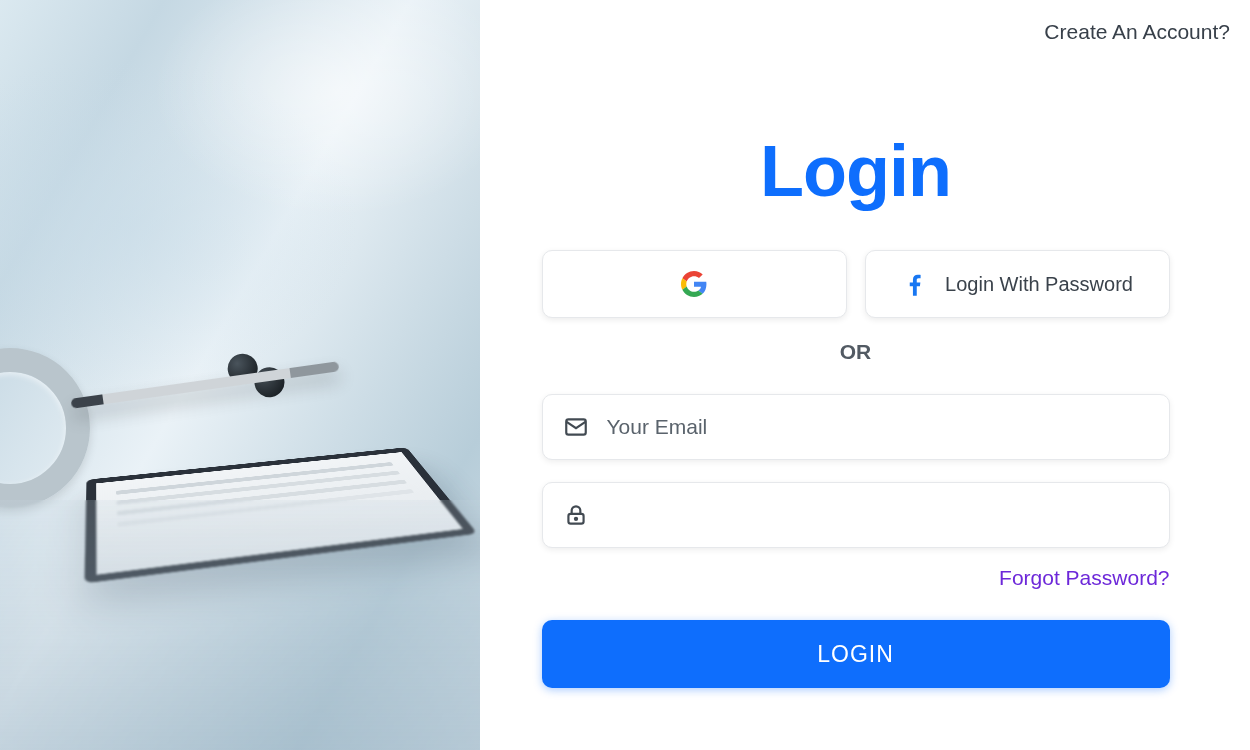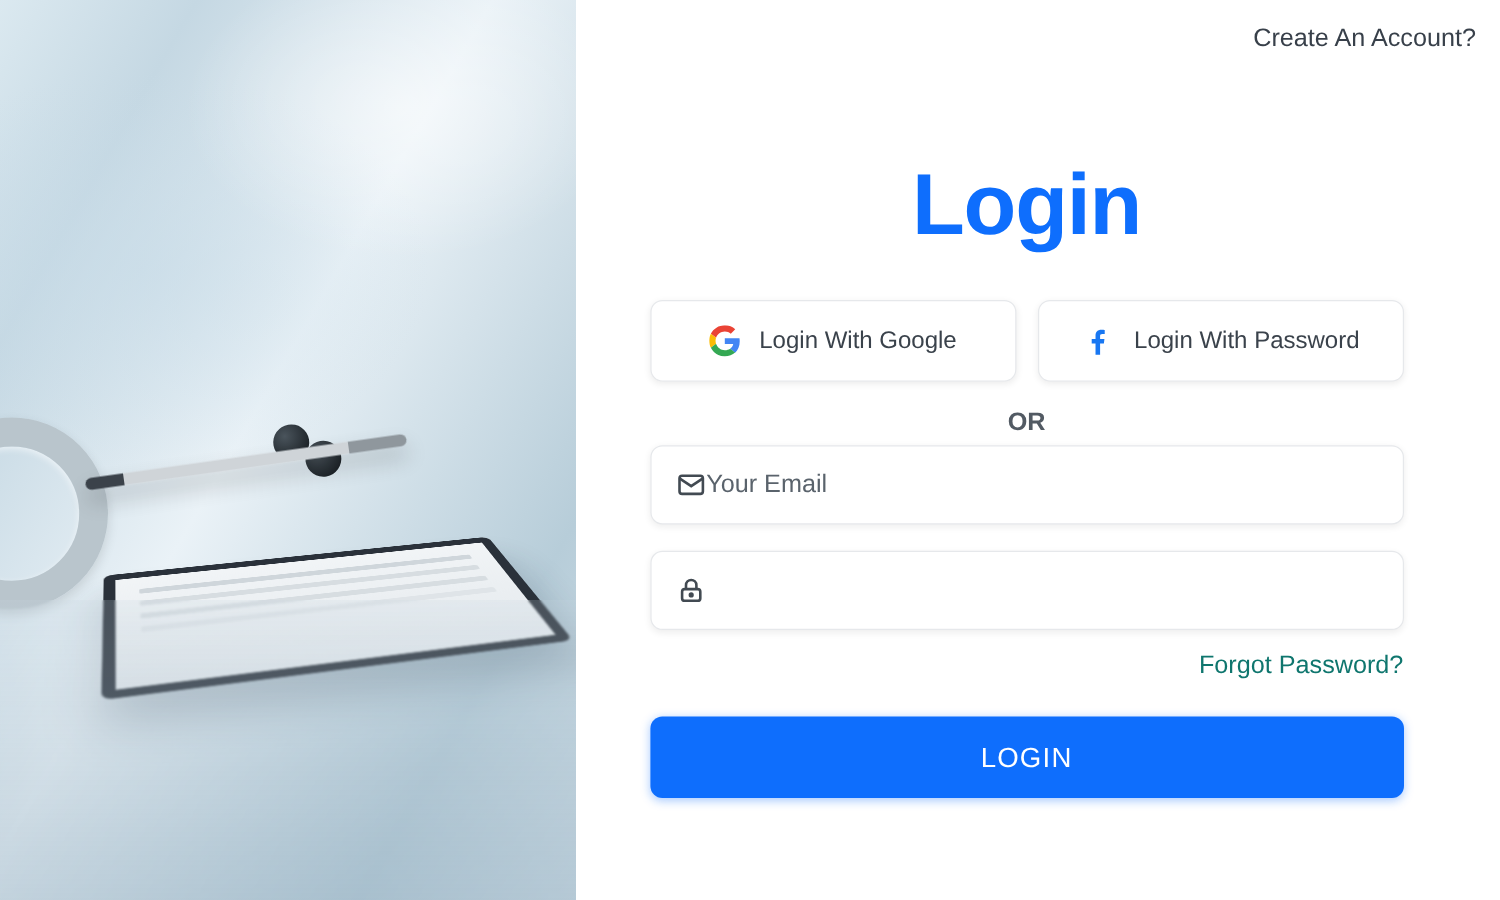--- a/index.html
+++ b/index.html
@@ -94,40 +94,40 @@
   border-radius: 10px;
   font-size: 20px;
   color: #3a424b;
   box-shadow: 0 2px 6px rgba(0,0,0,0.08);
   cursor: pointer;
 }
 .g-icon { width: 26px; height: 26px; }
 .fb-icon { width: 28px; height: 28px; fill: #1877f2; }
 .or {
   text-align: center; font-size: 21px; color: #525a63; font-weight: 600;
-  margin-bottom: 7px;
+  margin-bottom: 30px;
 }
 .field {
-  display: flex; align-items: center; 
+  display: flex; align-items: center; gap: 18px;
   height: 66px;
   border: 1px solid #e6e8eb;
   border-radius: 10px;
   padding: 0 20px;
   box-shadow: 0 2px 6px rgba(0,0,0,0.07);
   margin-bottom: 22px;
   background: #fff;
 }
 .field svg { width: 26px; height: 26px; color: #424a52; flex-shrink: 0; }
 .field input {
   flex: 1; border: none; outline: none; font-size: 21px; color: #3a424b;
   background: transparent;
 }
 .field input::placeholder { color: #5a636c; }
 .forgot {
-  text-align: right; font-size: 21px; color: #0f766e;
+  text-align: right; font-size: 21px; color: #6d28d9;
   margin-top: -4px; margin-bottom: 30px; cursor: pointer;
 }
 .login-btn {
   width: 100%; height: 68px;
   background: #0e6efd;
   color: #fff;
   border: none; border-radius: 10px;
   font-size: 23px; font-weight: 500; letter-spacing: 1px;
   cursor: pointer;
   box-shadow: 0 2px 8px rgba(14,110,253,0.35);
@@ -155,21 +155,20 @@
 
     <div class="social-row">
       <div class="social-btn">
         <svg class="g-icon" viewBox="0 0 48 48">
           <path fill="#EA4335" d="M24 9.5c3.54 0 6.71 1.22 9.21 3.6l6.85-6.85C35.9 2.38 30.47 0 24 0 14.62 0 6.51 5.38 2.56 13.22l7.98 6.19C12.43 13.72 17.74 9.5 24 9.5z"></path>
           <path fill="#4285F4" d="M46.98 24.55c0-1.57-.15-3.09-.38-4.55H24v9.02h12.94c-.58 2.96-2.26 5.48-4.78 7.18l7.73 6c4.51-4.18 7.09-10.36 7.09-17.65z"></path>
           <path fill="#FBBC05" d="M10.53 28.59c-.48-1.45-.76-2.99-.76-4.59s.27-3.14.76-4.59l-7.98-6.19C.92 16.46 0 20.12 0 24c0 3.88.92 7.54 2.56 10.78l7.97-6.19z"></path>
           <path fill="#34A853" d="M24 48c6.48 0 11.93-2.13 15.89-5.81l-7.73-6c-2.15 1.45-4.92 2.3-8.16 2.3-6.26 0-11.57-4.22-13.47-9.91l-7.98 6.19C6.51 42.62 14.62 48 24 48z"></path>
           <path fill="none" d="M0 0h48v48H0z"></path>
         </svg>
-        <span>Login With Google</span>
       </div>
       <div class="social-btn">
         <svg class="fb-icon" viewBox="0 0 24 24">
           <path d="M13.5 22v-8h2.7l.4-3.2h-3.1V8.7c0-.93.26-1.56 1.6-1.56h1.7V4.28C16.5 4.24 15.5 4.15 14.33 4.15 11.9 4.15 10.23 5.63 10.23 8.35V10.8H7.5V14h2.73v8h3.27z"></path>
         </svg>
         <span>Login With Password</span>
       </div>
     </div>
 
     <div class="or">OR</div>

